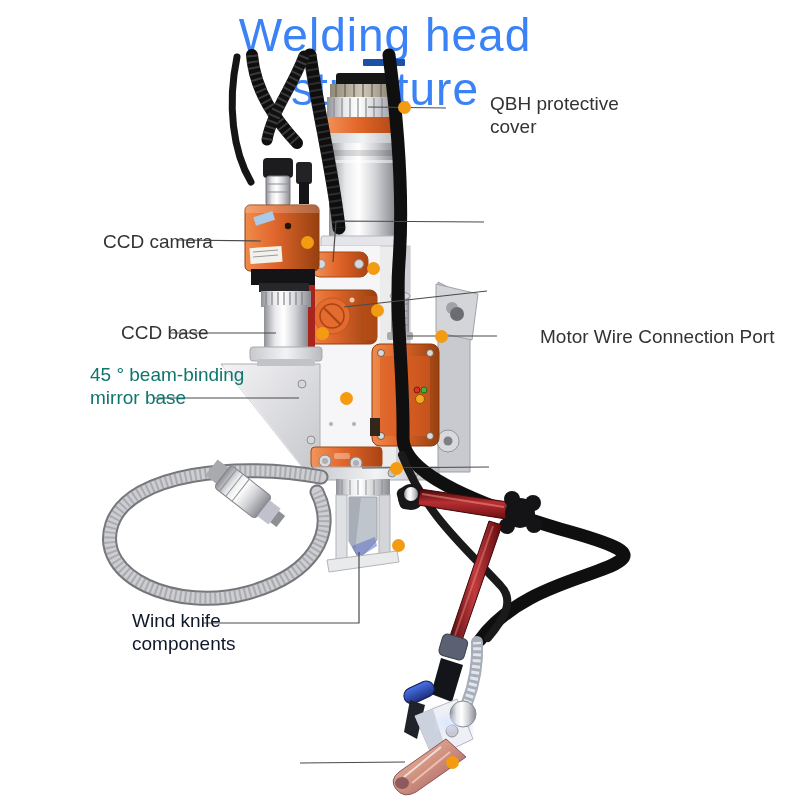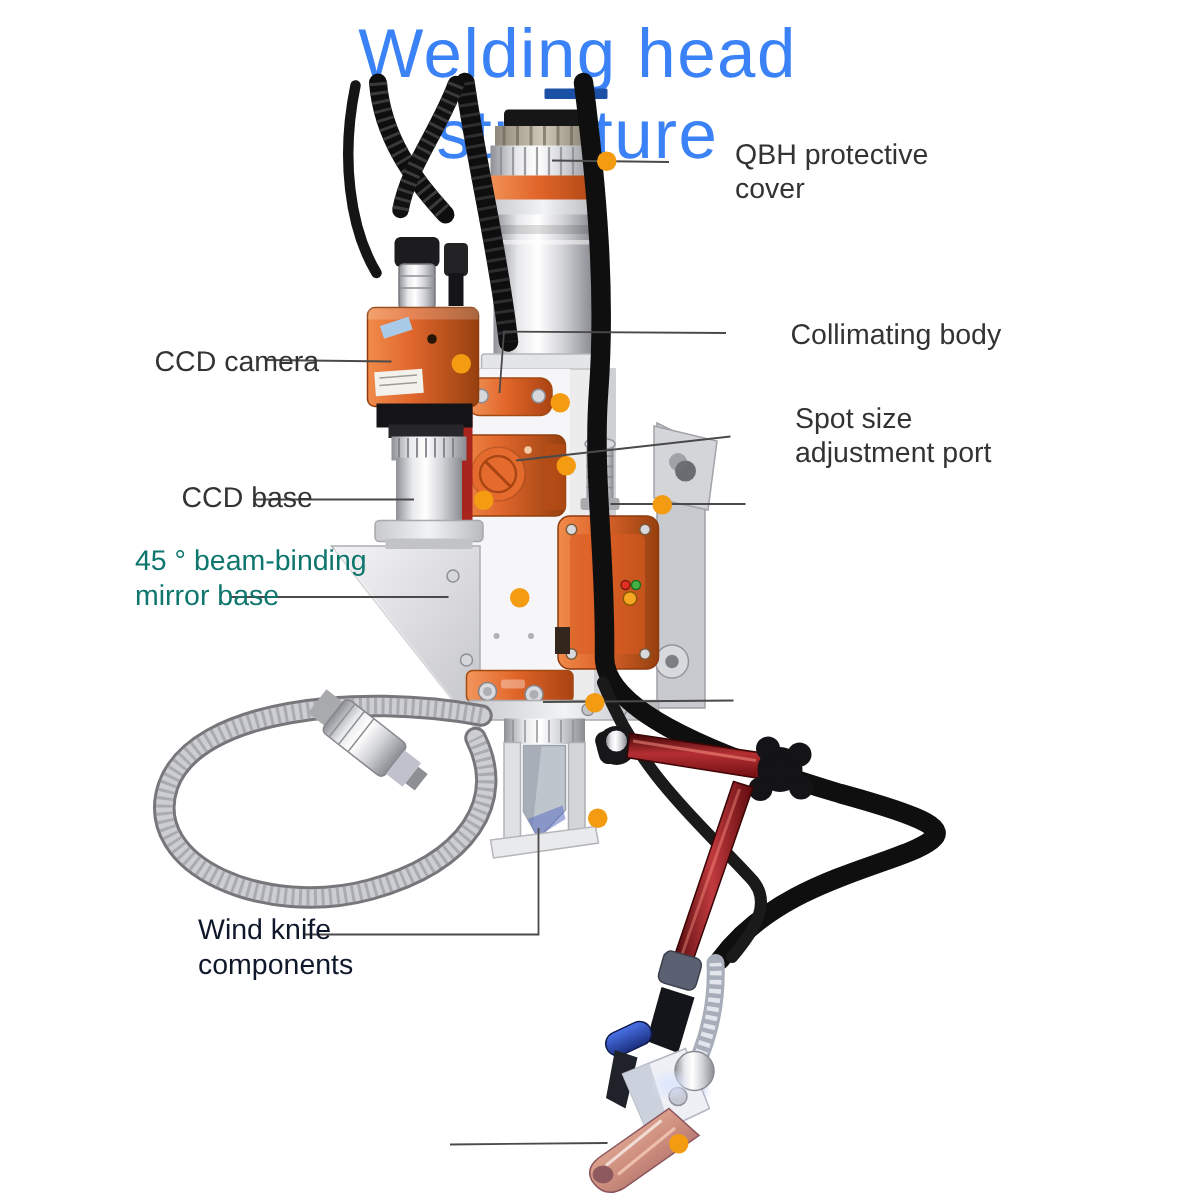--- a/index.html
+++ b/index.html
@@ -322,25 +322,23 @@
       <polyline points="489,467 362,468" fill="none" stroke="#4a4a4a" stroke-width="1.2"></polyline>
       <polyline points="203,623 359,623 359,552" fill="none" stroke="#4a4a4a" stroke-width="1.2"></polyline>
       <polyline points="300,763 405,762" fill="none" stroke="#4a4a4a" stroke-width="1.2"></polyline>
     </svg>
 
   <div id="callout-layer">
       <div class="dot" style="left: 357.5px; top: 100.5px; background: rgb(243, 156, 18);"></div>
       <div class="callout-label" style="left: 450px; top: 92px; color: rgb(51, 51, 51);">QBH protective
 cover</div>
       <div class="dot" style="left: 326.5px; top: 261.5px; background: rgb(243, 156, 18);"></div>
-      <div class="callout-label" style="left: 487px; top: 212px; color: rgb(51, 51, 51);">Collimating body</div>
       <div class="dot" style="left: 330.5px; top: 303.5px; background: rgb(243, 156, 18);"></div>
-      <div class="callout-label" style="left: 490px; top: 268px; color: rgb(51, 51, 51);">Spot size
-adjustment port</div>
       <div class="dot" style="left: 394.5px; top: 329.5px; background: rgb(243, 156, 18);"></div>
+      <div class="callout-label" style="left: 500px; top: 325px; color: rgb(51, 51, 51);">Motor Wire Connection Port</div>
       <div class="dot" style="left: 260.5px; top: 235.5px; background: rgb(243, 156, 18);"></div>
       <div class="callout-label" style="left: 63px; top: 230px; color: rgb(51, 51, 51);">CCD camera</div>
       <div class="dot" style="left: 275.5px; top: 326.5px; background: rgb(243, 156, 18);"></div>
       <div class="callout-label" style="left: 81px; top: 321px; color: rgb(51, 51, 51);">CCD base</div>
       <div class="dot" style="left: 299.5px; top: 391.5px; background: rgb(243, 156, 18);"></div>
       <div class="callout-label" style="left: 50px; top: 363px; color: #0f766e;">45 ° beam-binding
 mirror base</div>
       <div class="dot" style="left: 349.5px; top: 461.5px; background: rgb(243, 156, 18);"></div>
       <div class="dot" style="left: 351.5px; top: 538.5px; background: rgb(243, 156, 18);"></div>
       <div class="callout-label" style="left: 92px; top: 609px; color: #0f172a;">Wind knife

